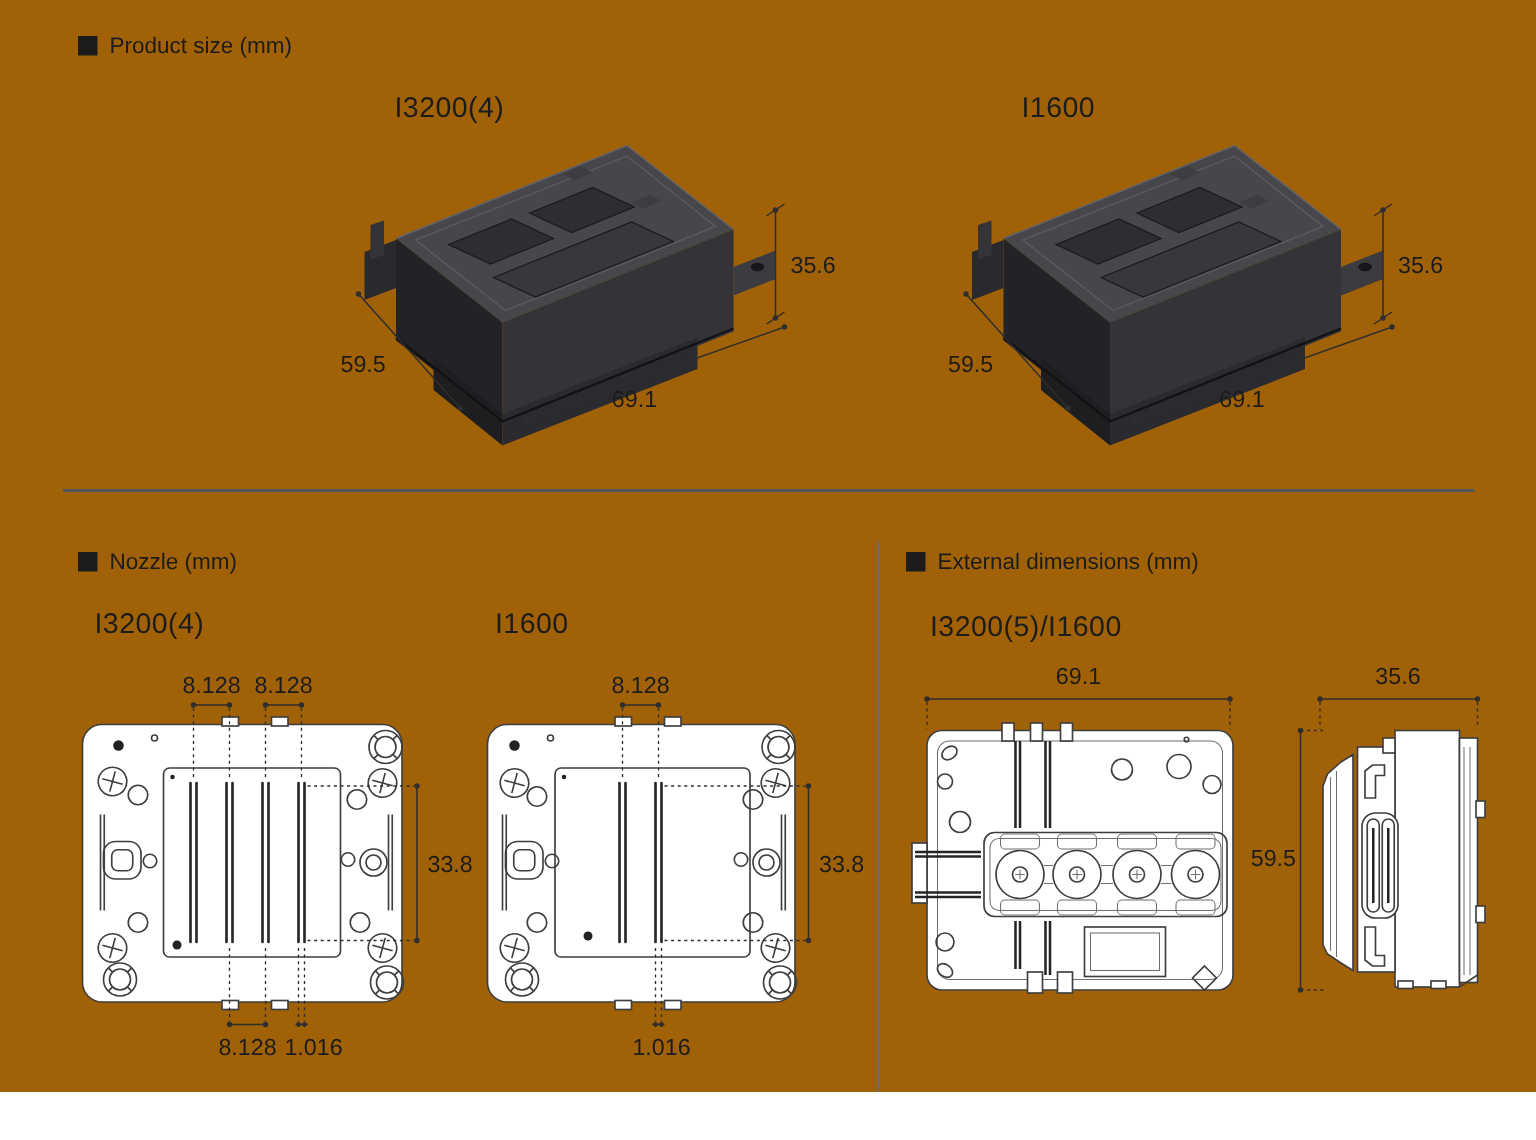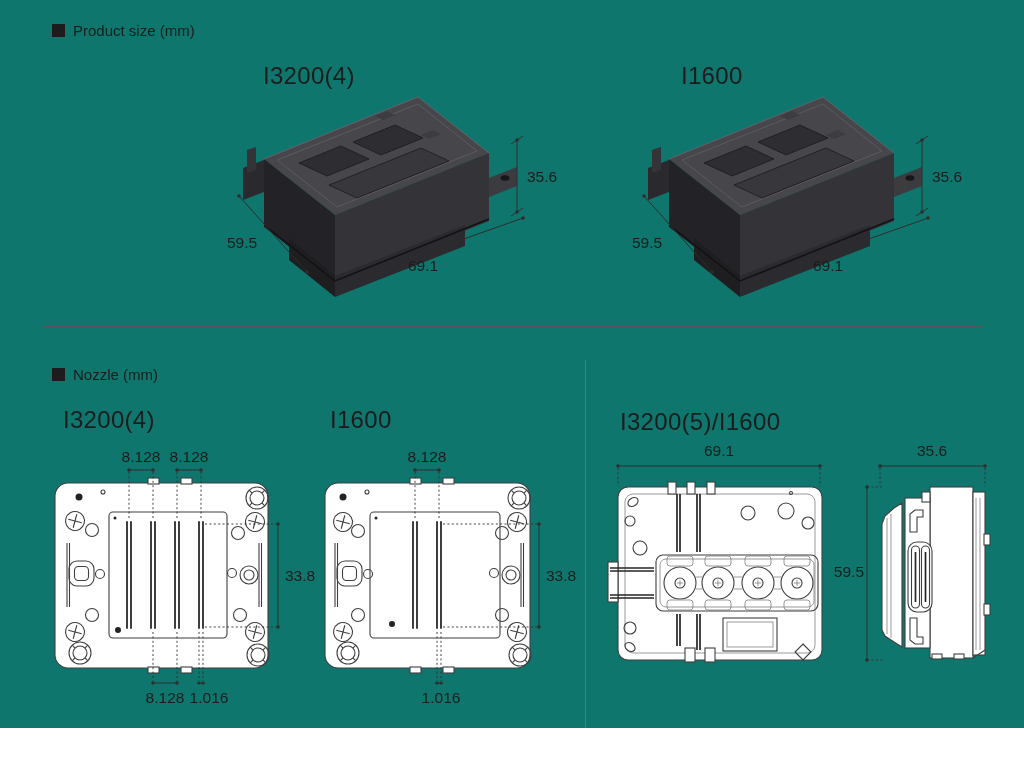--- a/index.html
+++ b/index.html
@@ -1,20 +1,20 @@
 <!DOCTYPE html>
 <html><head>
 <meta charset="utf-8">
 <style>
   html,body{margin:0;padding:0;background:#ffffff;}
-  .canvas{position:relative;width:1024px;height:728px;background:#0f766e;overflow:hidden;
+  .canvas{position:relative;width:1024px;height:728px;background:#a16207;overflow:hidden;
           font-family:"Liberation Sans", sans-serif;color:#1c1c1c;}
   .heading{position:absolute;display:flex;align-items:center;gap:8px;font-size:15px;color:#1c1c1c;}
   .sq{width:13px;height:13px;background:#1c1c1c;flex:0 0 auto;}
-  .model-label{position:absolute;font-size:24px;color:#1c1c1c;letter-spacing:.3px;}
+  .model-label{position:absolute;font-size:19px;color:#1c1c1c;letter-spacing:.3px;}
   .hline{position:absolute;background:#565656;}
   .vline{position:absolute;background:#6e6e6e;}
   svg{position:absolute;overflow:visible;}
   svg text{font-family:"Liberation Sans", sans-serif;font-size:15.5px;fill:#1c1c1c;}
   .dim{stroke:#2e2e2e;stroke-width:1;fill:none;}
   .dot{fill:#2e2e2e;stroke:none;}
   .dash{stroke:#2e2e2e;stroke-width:.9;stroke-dasharray:2 2.4;fill:none;}
   .ln{stroke:#3e3e3e;stroke-width:1.1;fill:#ffffff;}
   .lnf{stroke:#3e3e3e;stroke-width:1.1;fill:none;}
   .thin{stroke:#6f6f6f;stroke-width:.7;fill:none;}
@@ -343,20 +343,24 @@
     <g>
       <line x1="119" y1="192" x2="119" y2="241" class="dash"></line>
         <line x1="123" y1="192" x2="123" y2="241" class="dash"></line>
       <line x1="117" y1="243" x2="125" y2="243" class="dim"></line>
       <circle cx="119" cy="243" r="1.6" class="dot"></circle>
         <circle cx="123" cy="243" r="1.6" class="dot"></circle>
       <text x="123" y="263" text-anchor="middle">1.016</text>
     </g>
   </svg>
 
+  <div class="heading" style="left:604px;top:366px;">
+    <span class="sq"></span>
+    <span>External dimensions (mm)</span>
+  </div>
   <div class="model-label" style="left:620px;top:408px;">I3200(5)/I1600</div>
 
   <svg style="left:600px;top:440px;" width="224" height="250" viewBox="0 0 224 250">
     <g>
       <text x="119" y="16" text-anchor="middle">69.1</text>
       <line x1="18" y1="26" x2="220" y2="26" class="dim"></line>
       <circle cx="18" cy="26" r="1.8" class="dot"></circle>
         <circle cx="220" cy="26" r="1.8" class="dot"></circle>
       <line x1="18" y1="28" x2="18" y2="46" class="dash"></line>
         <line x1="220" y1="28" x2="220" y2="46" class="dash"></line>

